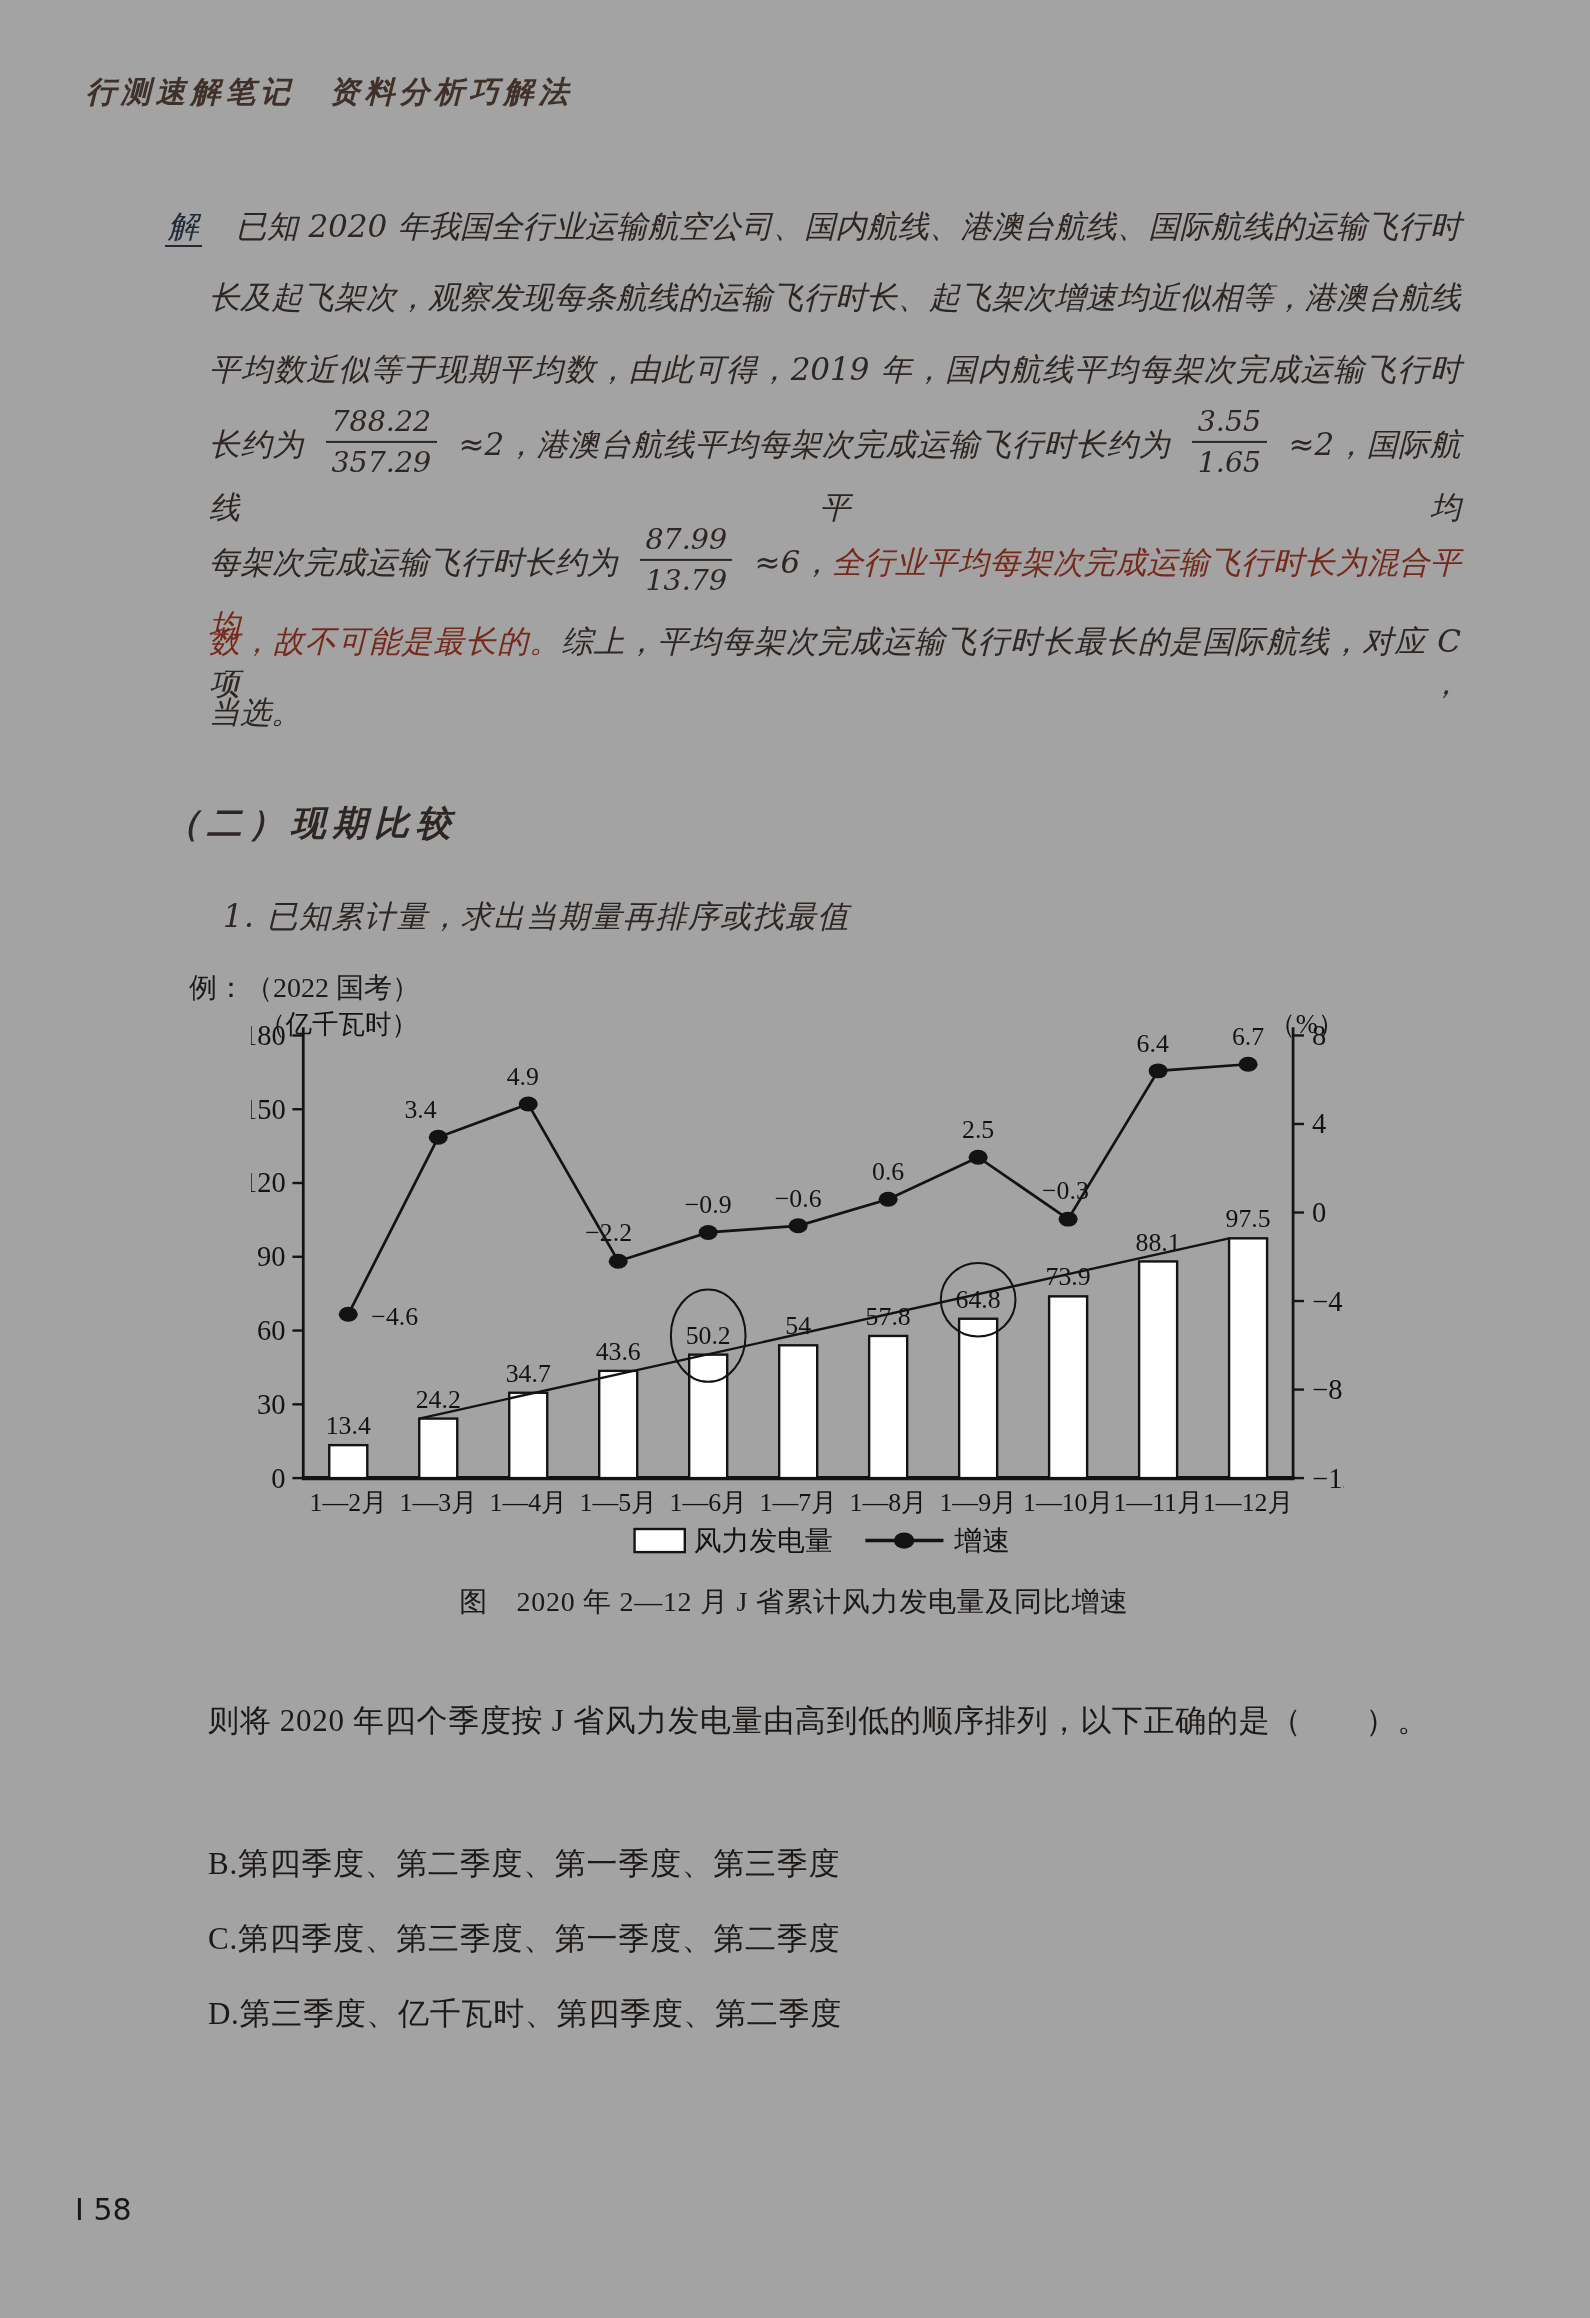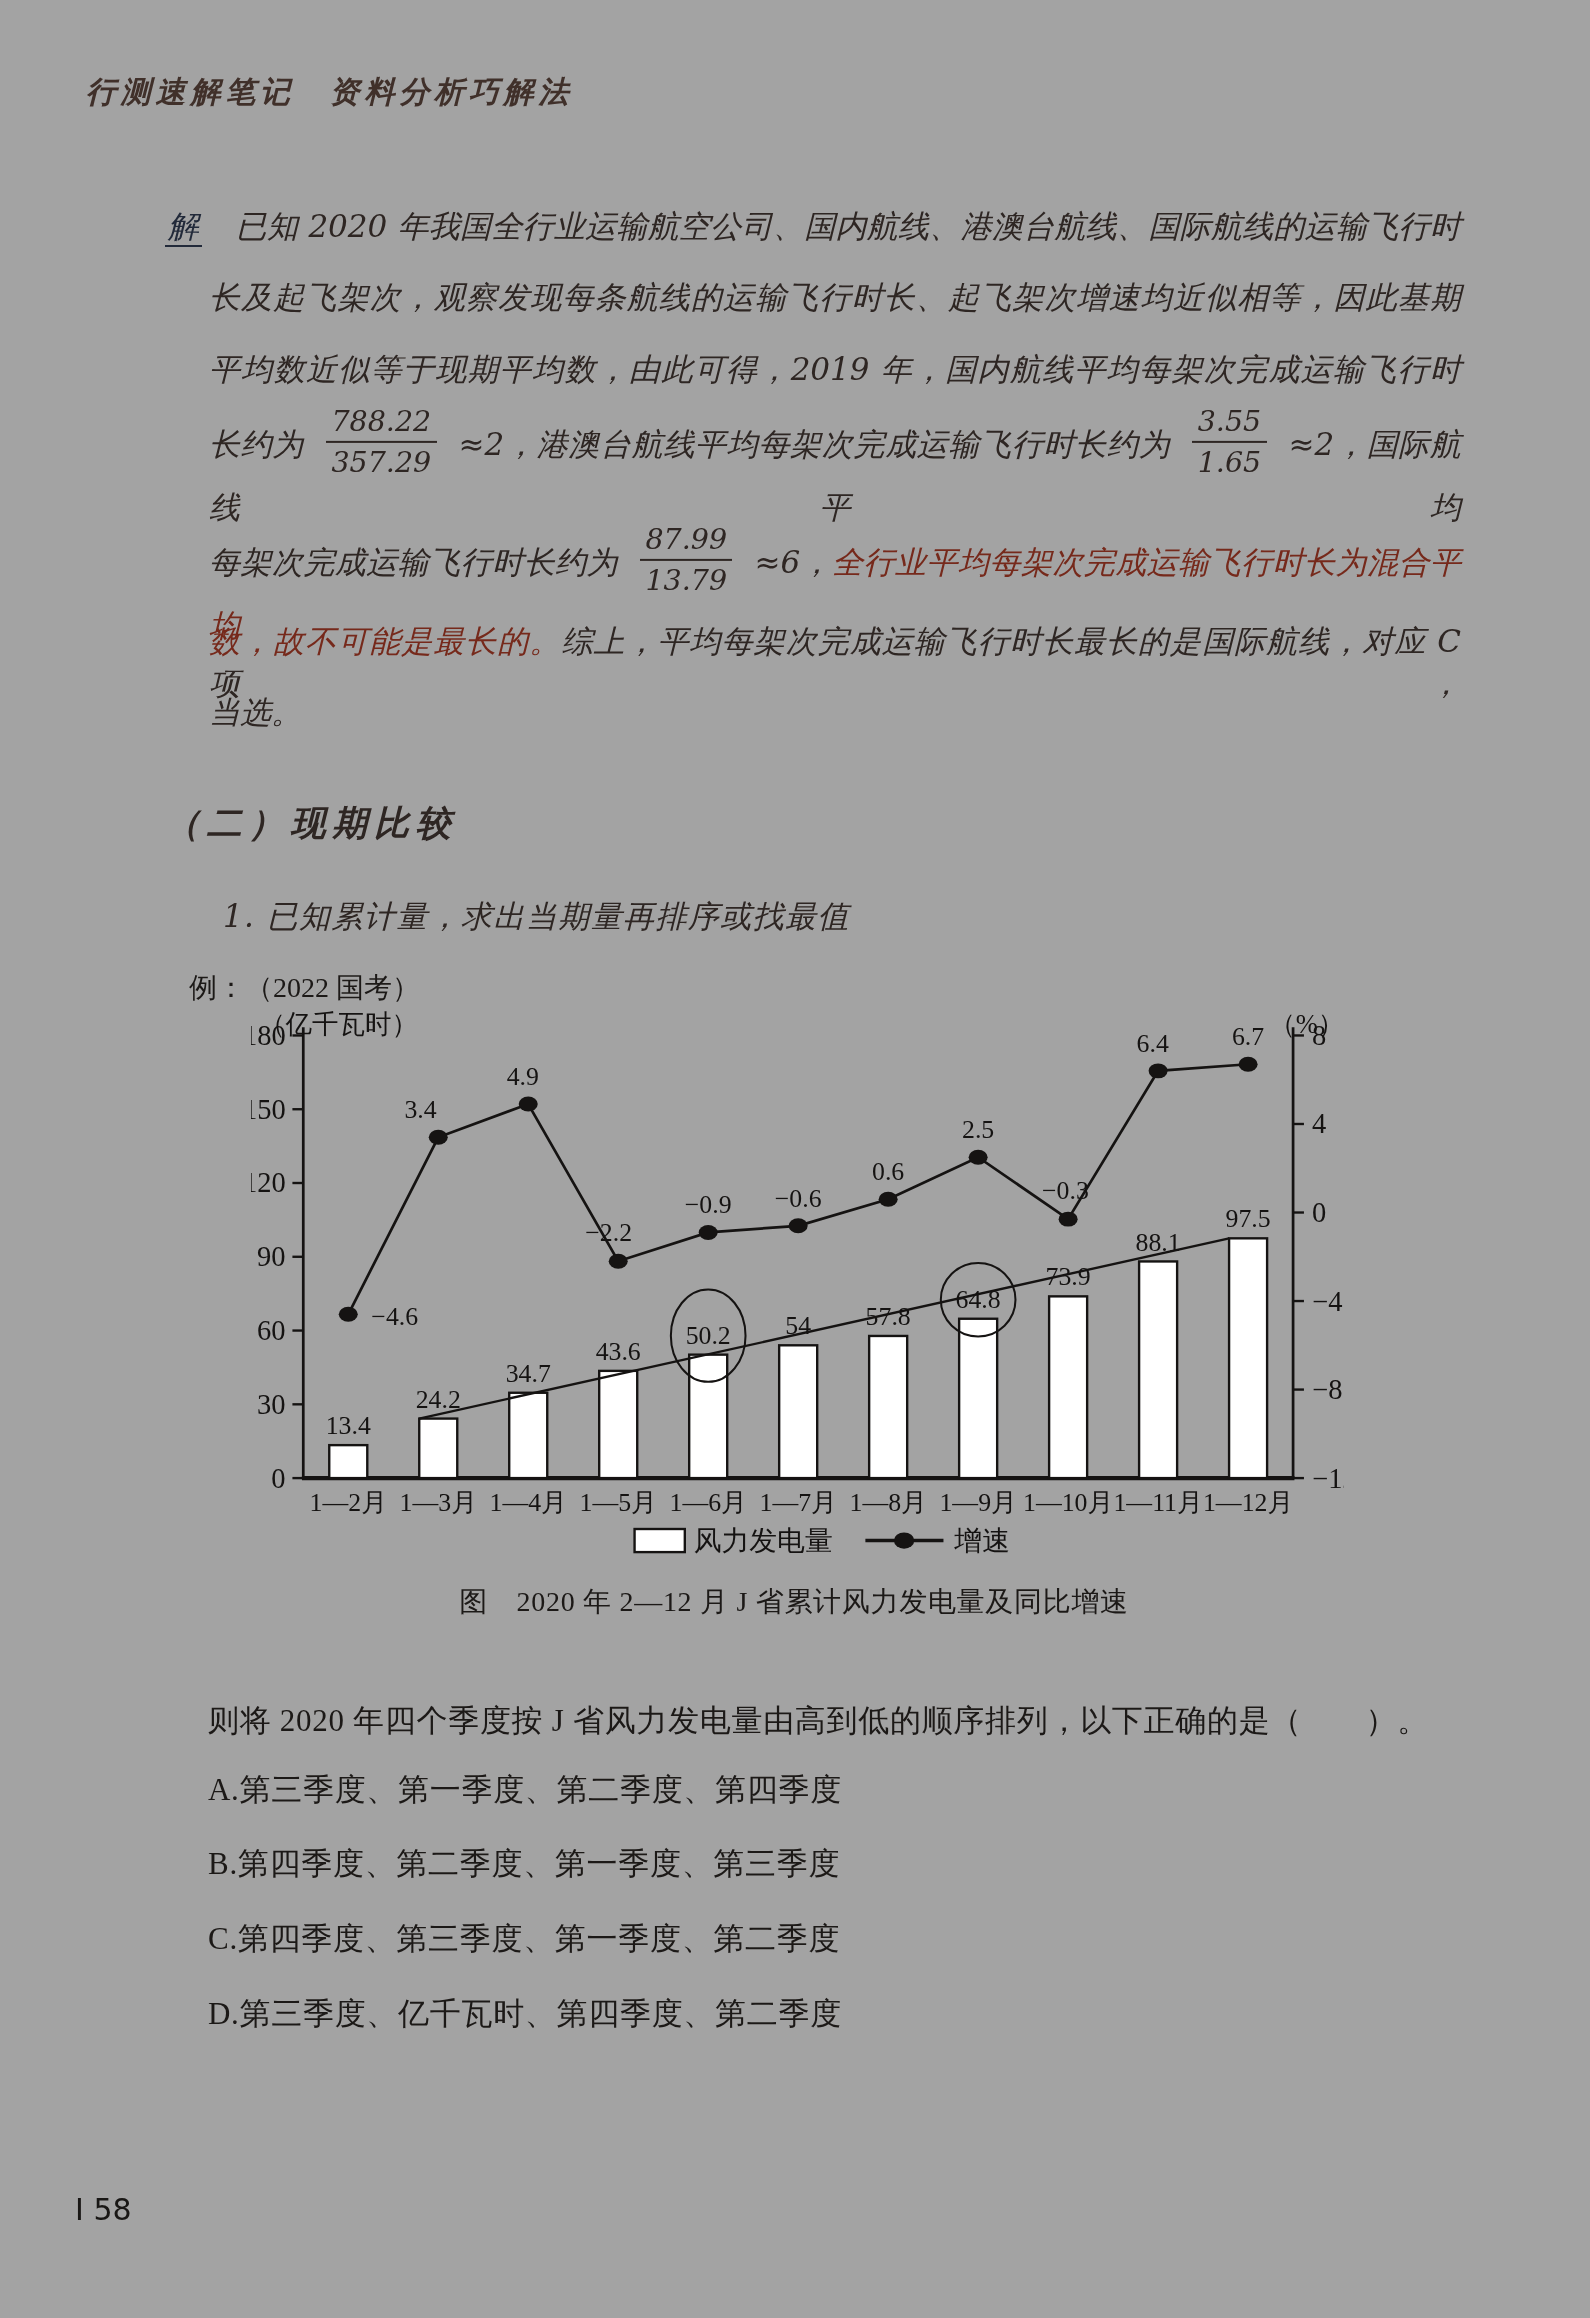--- a/index.html
+++ b/index.html
@@ -29,21 +29,21 @@
 </style>
 </head>
 <body>
 
 <div class="page">
 
   <div class="abs hand header-title">行测速解笔记　资料分析巧解法</div>
 
   <div id="solution-block">
       <div class="abs hand sol-line first" style="top: 205px;"><span class="sol-label">解</span><span>已知 2020 年我国全行业运输航空公司、国内航线、港澳台航线、国际航线的运输飞行时</span></div>
-      <div class="abs hand sol-line" style="top: 276px;"><span>长及起飞架次，观察发现每条航线的运输飞行时长、起飞架次增速均近似相等，因此基期</span></div>
+      <div class="abs hand sol-line" style="top: 276px;"><span>长及起飞架次，观察发现每条航线的运输飞行时长、起飞架次增速均近似相等，港澳台航线</span></div>
       <div class="abs hand sol-line" style="top: 348px;"><span>平均数近似等于现期平均数，由此可得，2019 年，国内航线平均每架次完成运输飞行时</span></div>
       <div class="abs hand sol-line" style="top: 406px;"><span>长约为</span><span class="frac"><span class="fnum">788.22</span><span class="fden">357.29</span></span><span>≈2，港澳台航线平均每架次完成运输飞行时长约为</span><span class="frac"><span class="fnum">3.55</span><span class="fden">1.65</span></span><span>≈2，国际航线平均</span></div>
       <div class="abs hand sol-line" style="top: 524px;"><span>每架次完成运输飞行时长约为</span><span class="frac"><span class="fnum">87.99</span><span class="fden">13.79</span></span><span>≈6，</span><span class="red">全行业平均每架次完成运输飞行时长为混合平均</span></div>
       <div class="abs hand sol-line" style="top: 620px;"><span class="red">数，故不可能是最长的。</span><span>综上，平均每架次完成运输飞行时长最长的是国际航线，对应 C 项，</span></div>
       <div class="abs hand sol-line last" style="top: 691px;"><span>当选。</span></div>
     </div>
 
   <div class="abs hand section-heading">（二）现期比较</div>
   <div class="abs hand sub-heading">1. 已知累计量，求出当期量再排序或找最值</div>
   <div class="abs example-label">例：（2022 国考）</div>
@@ -148,20 +148,19 @@
         <line x1="905" y1="799" x2="1020" y2="799" stroke="#151312" stroke-width="5"></line>
         <ellipse cx="962" cy="799" rx="15" ry="12" fill="#151312"></ellipse>
         <text x="1036" y="813" font-size="41">增速</text>
       </g>
     </svg>
   </div>
 
   <div class="abs chart-caption">图　2020 年 2—12 月 J 省累计风力发电量及同比增速</div>
 
   <div class="abs question-text">则将 2020 年四个季度按 J 省风力发电量由高到低的顺序排列，以下正确的是（　　）。</div>
-  <div class="abs option" style="top:1769px">A.第三季度、第一季度、第二季度、第四季度</div>
   <div class="abs option" style="top:1918px">C.第四季度、第三季度、第一季度、第二季度</div>
   <div class="abs option" style="top:1843px">B.第四季度、第二季度、第一季度、第三季度</div>
   <div class="abs option" style="top:1993px">D.第三季度、亿千瓦时、第四季度、第二季度</div>
 
   <div class="abs page-number">I 58</div>
 </div>
 
 
 </body></html>

